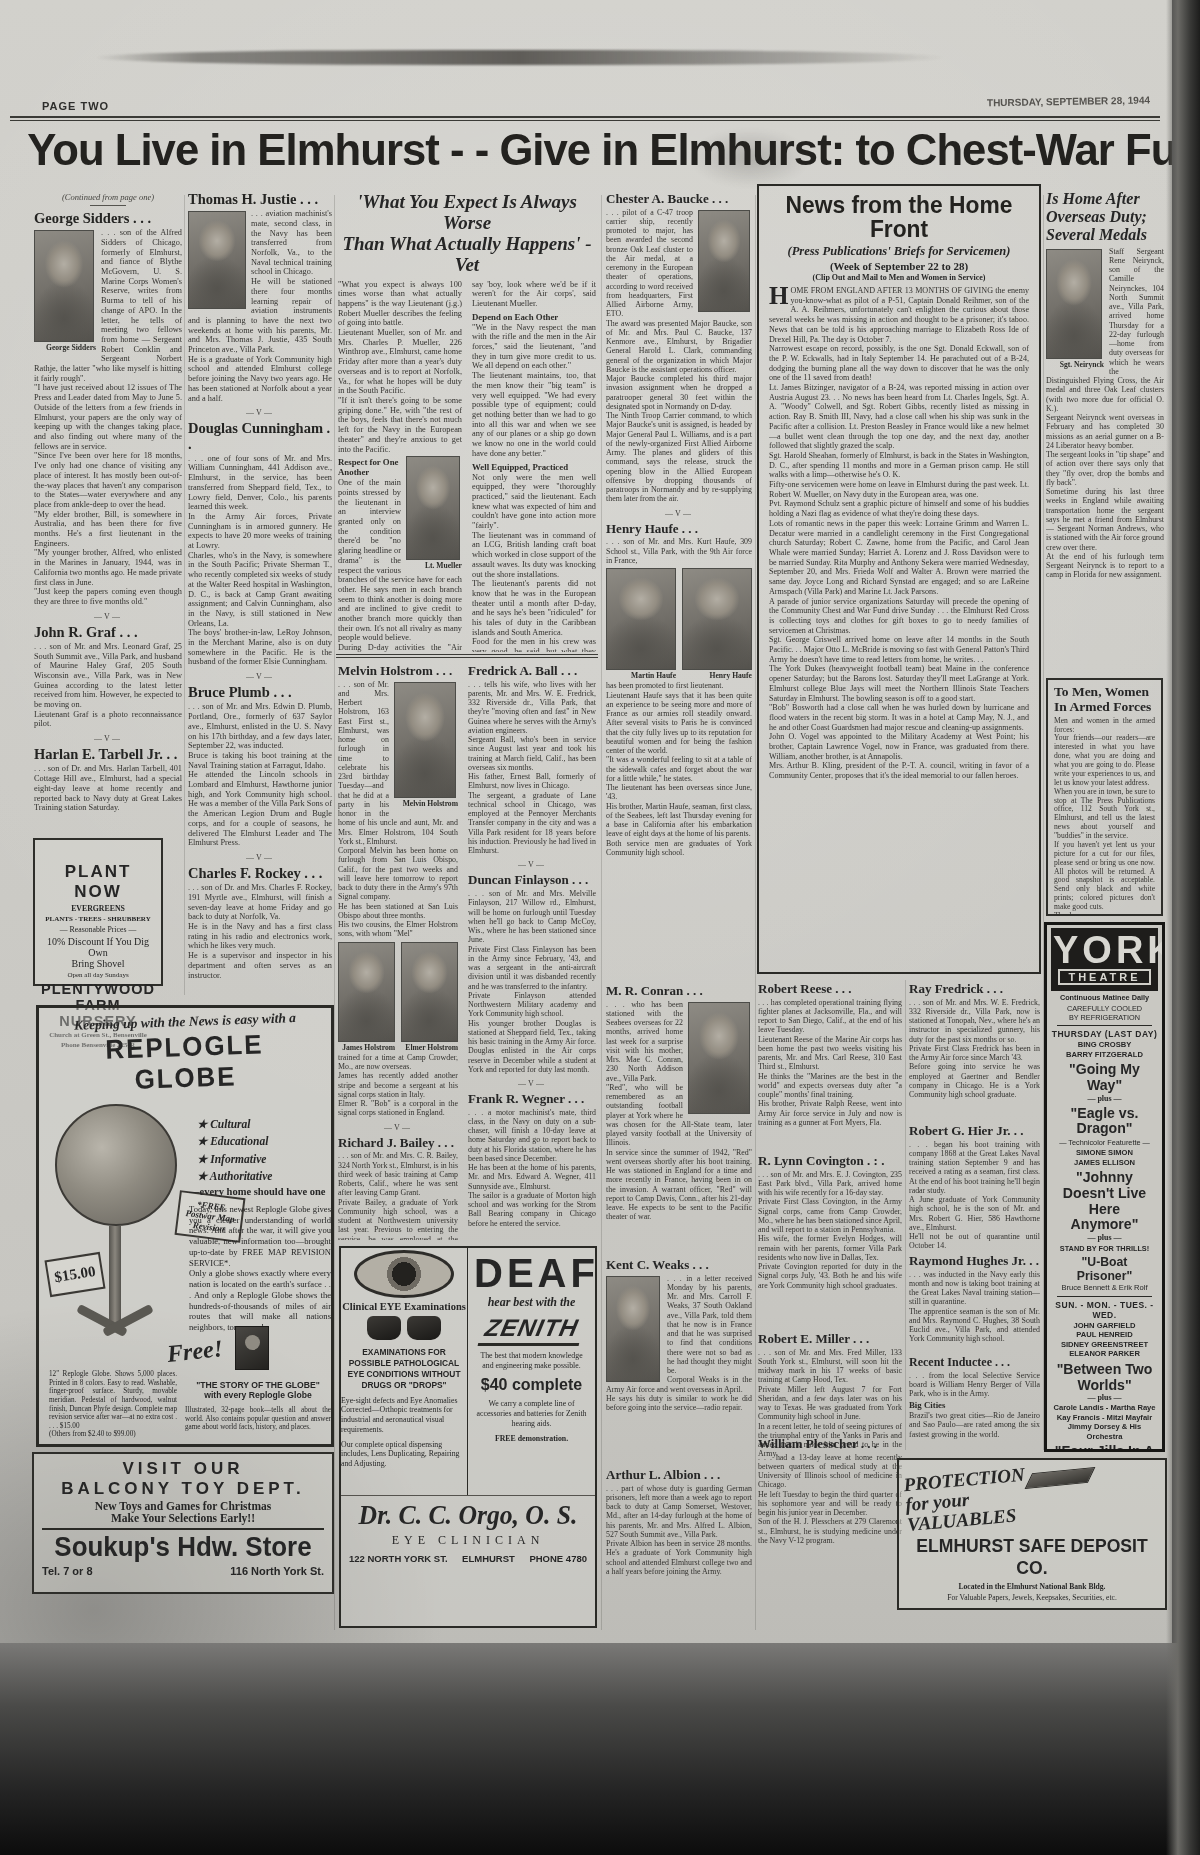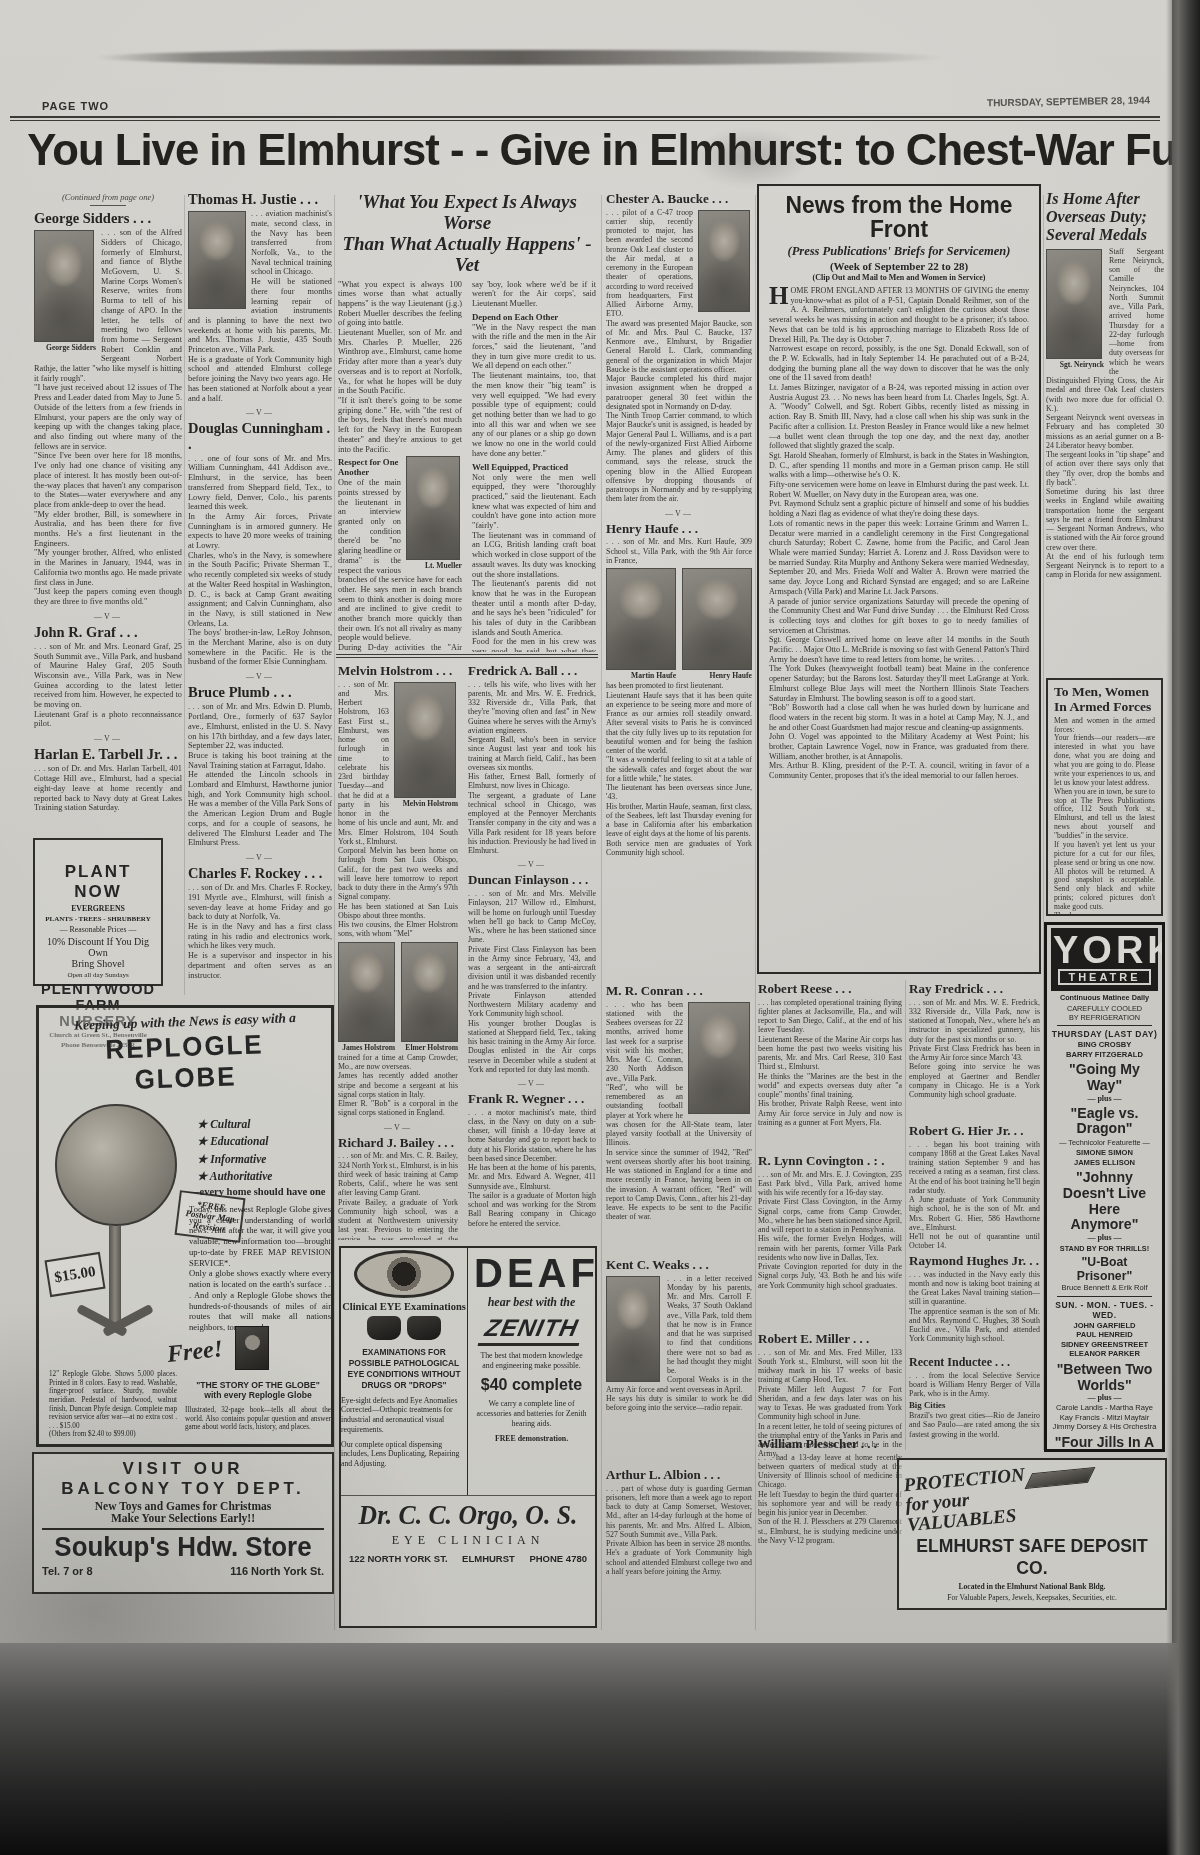--- a/index.html
+++ b/index.html
@@ -542,21 +542,21 @@
     <div class="yk-cast" style="font-weight:normal">Bruce Bennett &amp; Erik Rolf</div>
     <div class="yk-rule"></div>
     <div class="yk-day">SUN. - MON. - TUES. - WED.</div>
     <div class="yk-cast">JOHN GARFIELD
 PAUL HENREID
 SIDNEY GREENSTREET
 ELEANOR PARKER</div>
     <div class="yk-film">"Between Two
 Worlds"</div>
     <div class="yk-plus">— plus —</div>
-    <div class="yk-cast" style="font-weight:normal">Carole Landis - Martha Raye
+    <div class="yk-cast" style="font-weight:bold">Carole Landis - Martha Raye
 Kay Francis - Mitzi Mayfair
 Jimmy Dorsey &amp; His Orchestra</div>
     <div class="yk-film">"Four Jills In
 A Jeep"</div>
   </div>
 
   <div class="rep" style="position:absolute;left:36px;top:1005px;width:298px;height:442px">
     <div class="rep-banner">Keeping up with the News is easy with a</div>
     <div class="rep-brand">REPLOGLE GLOBE</div>
     <div class="globe"></div>

